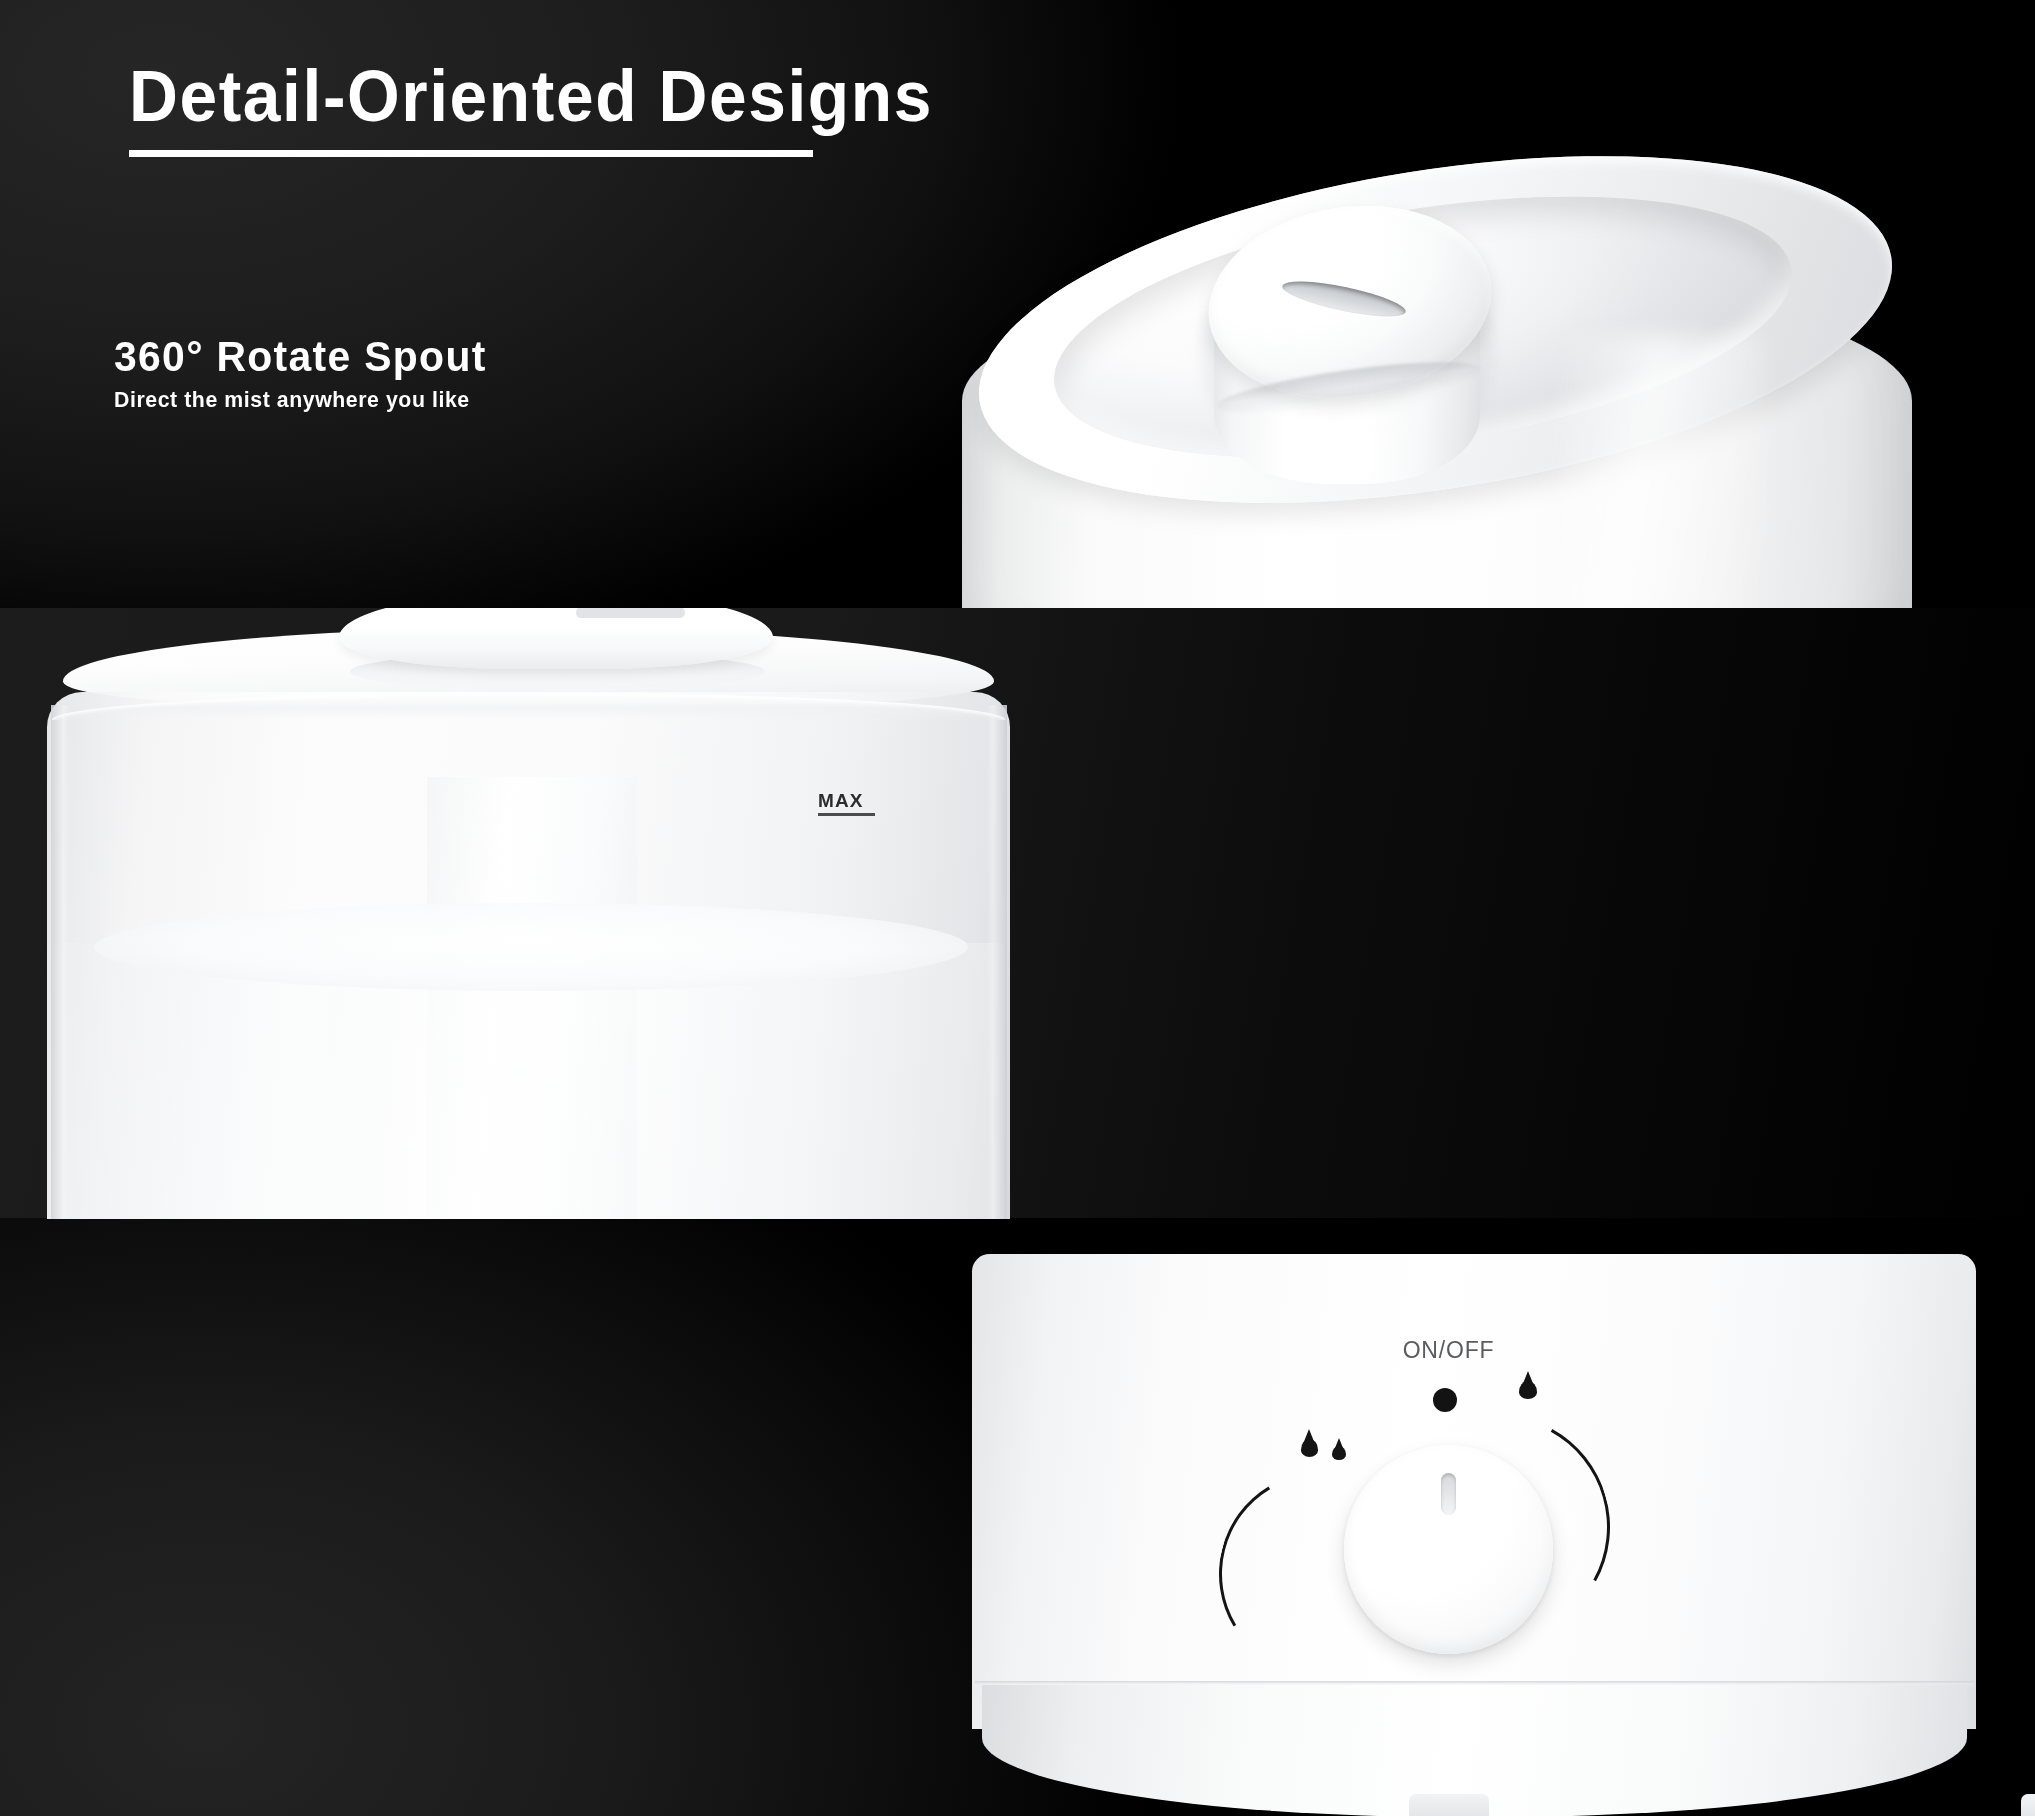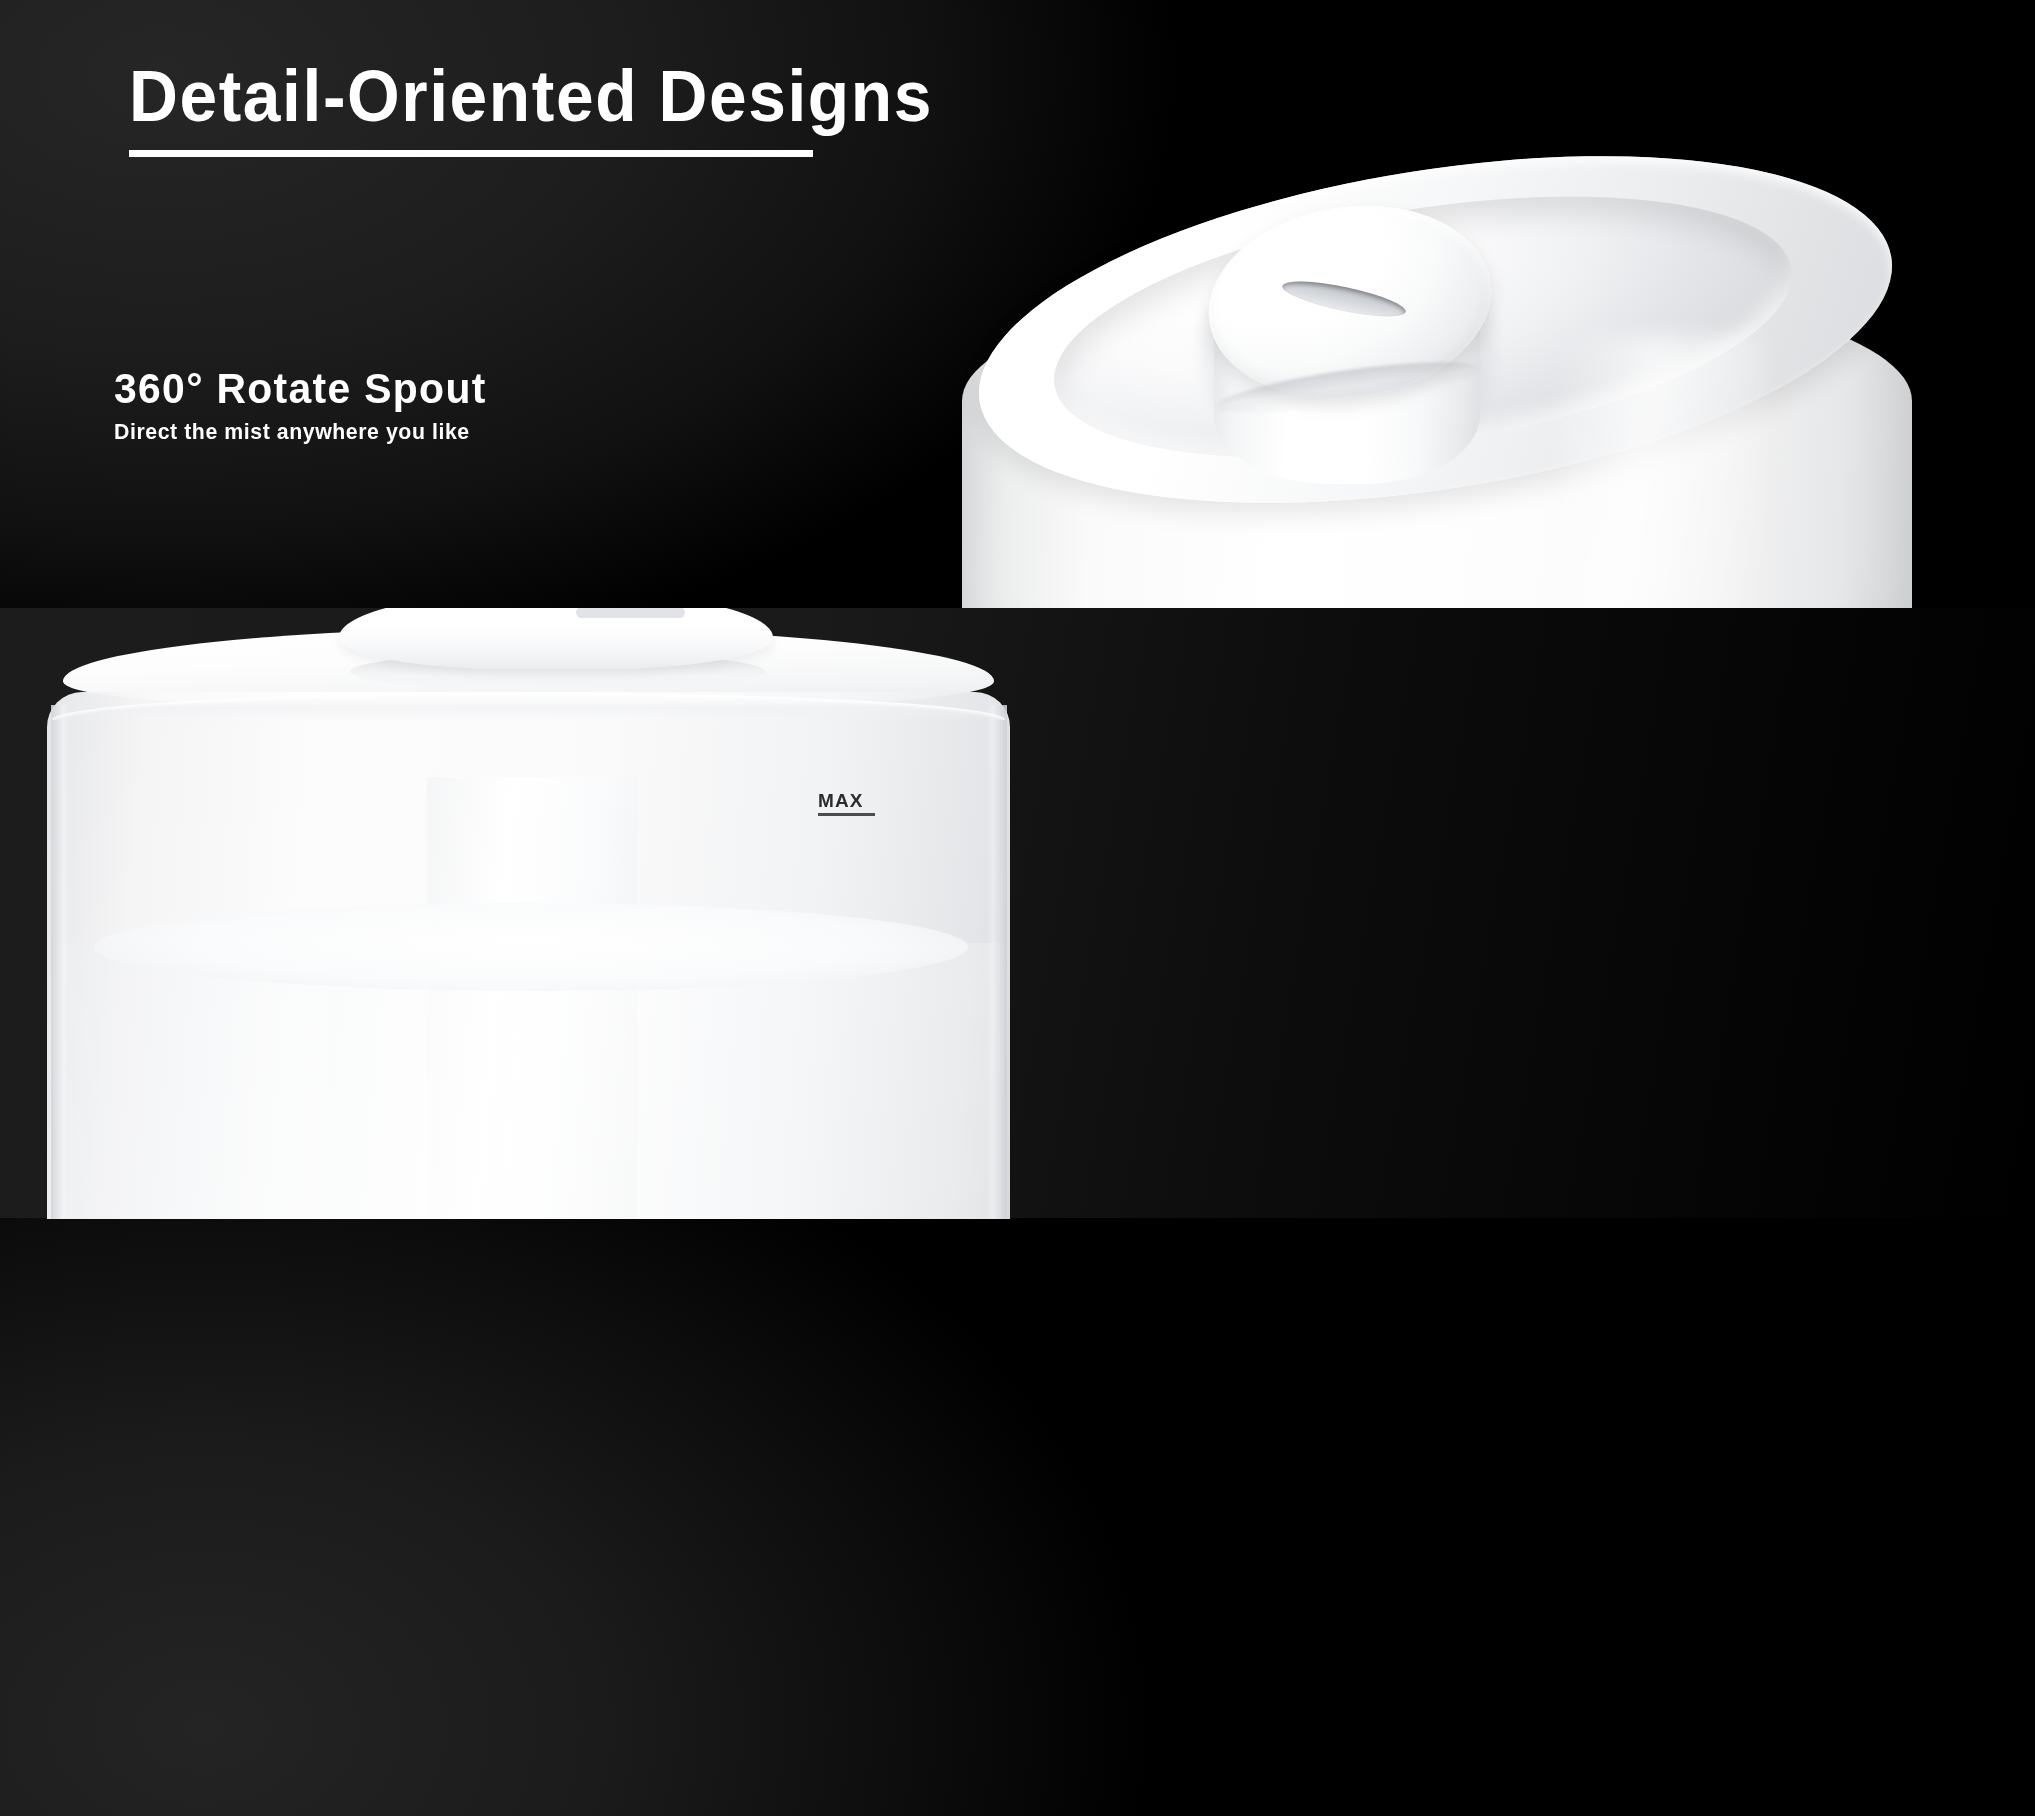--- a/index.html
+++ b/index.html
@@ -75,21 +75,21 @@
     transform-origin: left center;
   }
   #headline-rule {
     margin-top: 17.6px;
     width: 684px;
     height: 7.5px;
     background: #fff;
   }
 
   
-  .caption { position: absolute; z-index: 40; margin-top: 32px; }
+  .caption { position: absolute; z-index: 40; }
   .caption-title {
     display: block;
     color: #fff;
     font-size: 43px;
     font-weight: bold;
     letter-spacing: 1.4px;
     line-height: 1.04;
     white-space: nowrap;
     transform: scaleX(0.95);
     transform-origin: left center;
@@ -716,15 +716,39 @@
   <div id="tank-max">
     <span id="tank-max-label">MAX</span>
     <div id="tank-max-rule"></div>
   </div>
 
   <section class="panel" id="panel-knob">
     <div class="panel-bg"></div>
 
   </section>
 
+  <div id="knob-art">
+    <div id="knob-body"></div>
+    <div id="knob-seam"></div>
+    <div id="knob-base-skirt"></div>
+    <div id="knob-foot-left"></div>
+    <div id="knob-foot-right"></div>
+
+    <div id="dial-cluster">
+      <div id="dial-glow"></div>
+
+      <span id="dial-onoff-label">ON/OFF</span>
+      <div id="dial-onoff-dot"></div>
+
+      <div class="dial-arc" id="dial-arc-right"></div>
+      <div class="dial-arc" id="dial-arc-left"></div>
+
+      <div class="droplet" id="droplet-high"></div>
+      <div class="droplet" id="droplet-low-a"></div>
+      <div class="droplet" id="droplet-low-b"></div>
+
+      <div id="dial-knob"></div>
+      <div id="dial-knob-pointer"></div>
+    </div>
+  </div>
 
 </div>
 
 
 </body></html>

